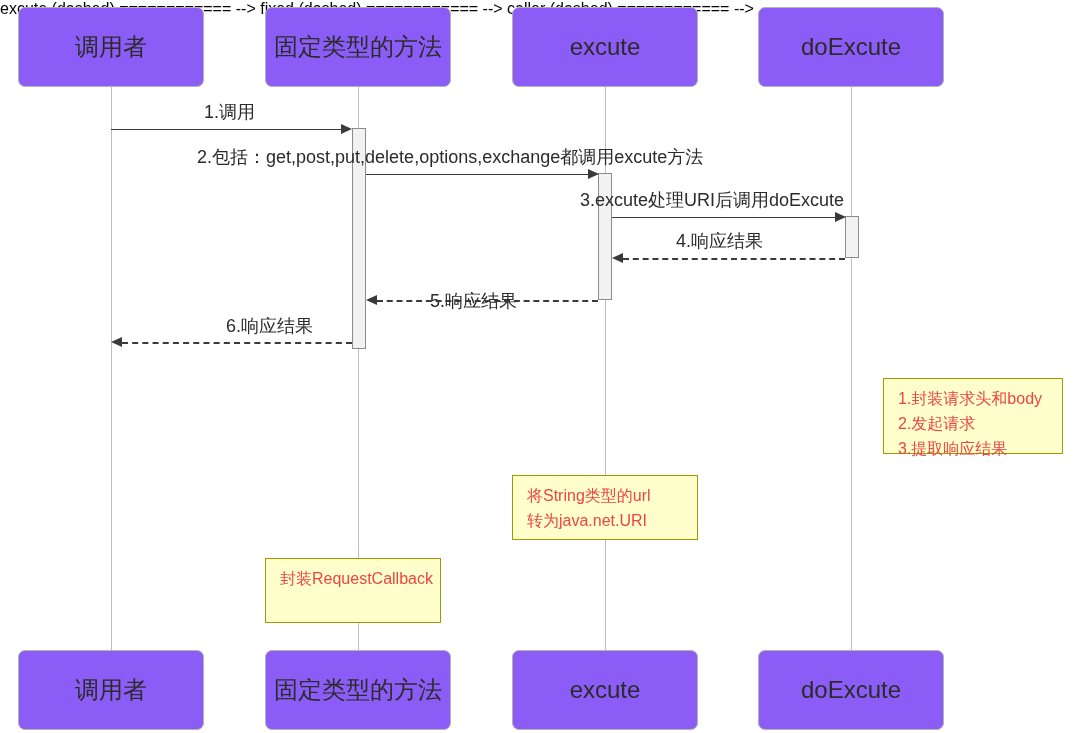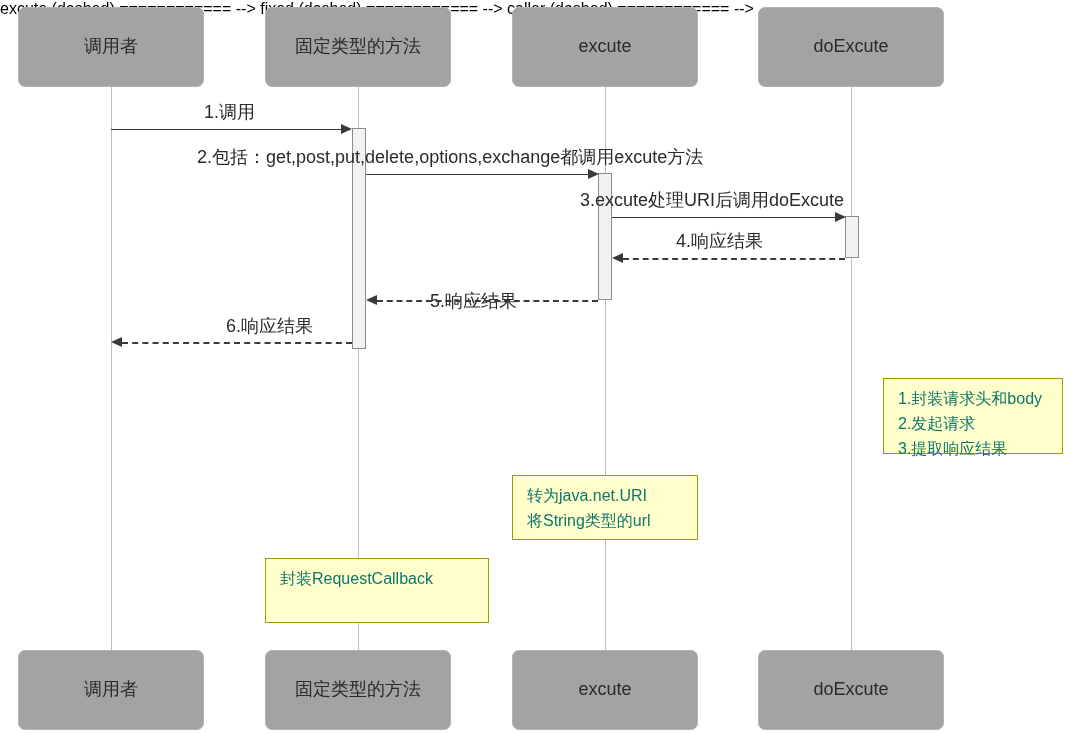--- a/index.html
+++ b/index.html
@@ -15,28 +15,28 @@
     width: 1077px;
     height: 733px;
     background: #ffffff;
     overflow: hidden;
   }
 
   
   .actor-box {
     position: absolute;
     box-sizing: border-box;
-    background: #a3a3a3;
+    background: #8b5cf6;
     border: 1px solid #b3b3b3;
     border-radius: 7px;
     display: flex;
     align-items: center;
     justify-content: center;
     color: #2b2b2b;
-    font-size: 18px;
+    font-size: 24px;
     line-height: 1.2;
     white-space: nowrap;
   }
 
   
   .lifeline {
     position: absolute;
     width: 1px;
     background: #bdbdbd;
   }
@@ -80,21 +80,21 @@
     white-space: nowrap;
     line-height: 1.1;
   }
 
   
   .note {
     position: absolute;
     box-sizing: border-box;
     background: #ffffcc;
     border: 1px solid #9c9c00;
-    color: #0f766e;
+    color: #ef4444;
     font-size: 16px;
     line-height: 1.55;
     padding: 8px 14px;
     white-space: nowrap;
   }
   .note .note-line { display: block; }
 </style>
 </head>
 <body>
 
@@ -149,26 +149,26 @@
 
   
   <div class="note" style="left:883px; top:378px; width:180px; height:76px;">
     <span class="note-line">1.封装请求头和body</span>
     <span class="note-line">2.发起请求</span>
     <span class="note-line">3.提取响应结果</span>
   </div>
 
   
   <div class="note" style="left:512px; top:475px; width:186px; height:65px;">
+    <span class="note-line">将String类型的url</span>
     <span class="note-line">转为java.net.URI</span>
-    <span class="note-line">将String类型的url</span>
   </div>
 
   
-  <div class="note" style="left:265px; top:558px; width:224px; height:65px;">
+  <div class="note" style="left:265px; top:558px; width:176px; height:65px;">
     <span class="note-line">封装RequestCallback</span>
   </div>
 
   
   <div class="actor-box" style="left:18px;  top:650px; width:186px; height:80px;">调用者</div>
   <div class="actor-box" style="left:265px; top:650px; width:186px; height:80px;">固定类型的方法</div>
   <div class="actor-box" style="left:512px; top:650px; width:186px; height:80px;">excute</div>
   <div class="actor-box" style="left:758px; top:650px; width:186px; height:80px;">doExcute</div>
 
 </div>

